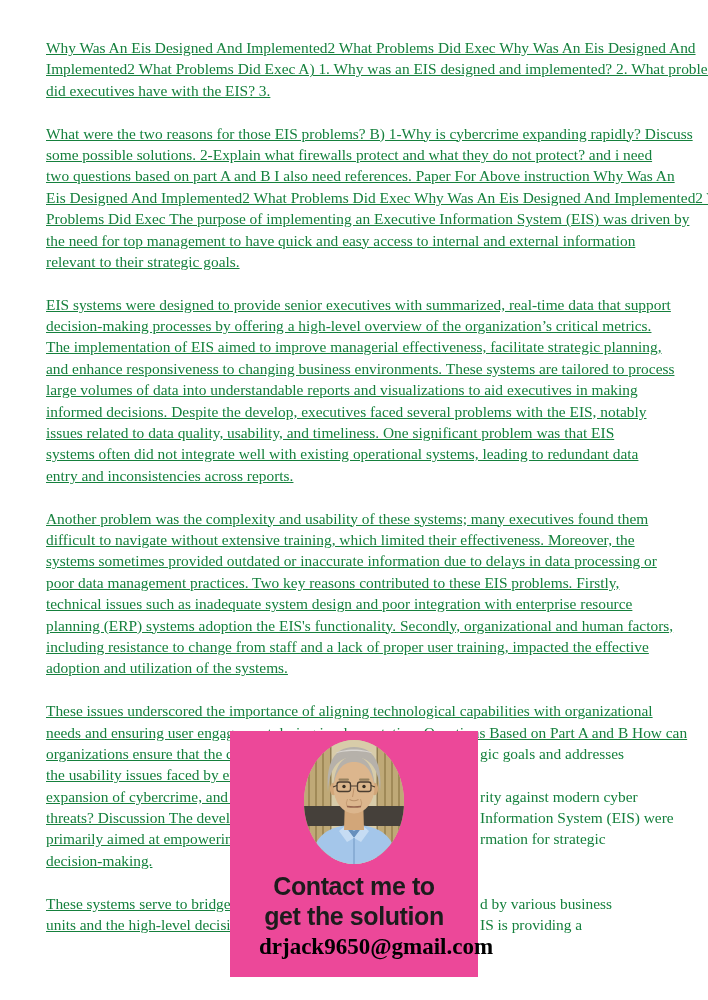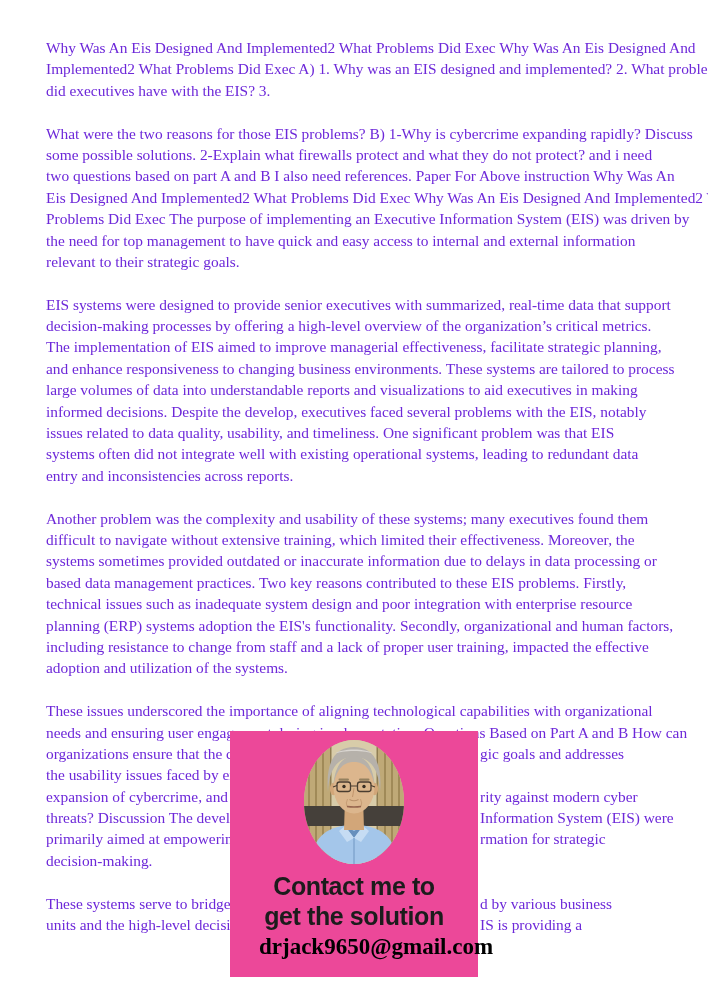--- a/index.html
+++ b/index.html
@@ -8,22 +8,23 @@
     position: relative;
     background: #ffffff;
     overflow: hidden;
     font-family: "Liberation Serif", serif;
   }
   .doc {
     position: absolute;
     left: 46px;
     top: 37px;
     width: 656px;
-    color: #6d28d9;
+    color: #15803d;
     font: 15.4px/21.4px "Liberation Serif", serif;
+    text-decoration: underline;
   }
   .para { margin: 0 0 21.4px 0; }
   .line { white-space: nowrap; height: 21.4px; position: relative; }
   .frag-right { position: absolute; left: 434px; top: 0; }
   .ad-card {
     position: absolute;
     left: 230px;
     top: 731px;
     width: 248px;
     height: 246px;
@@ -76,21 +77,21 @@
       <div class="line">large volumes of data into understandable reports and visualizations to aid executives in making</div>
       <div class="line">informed decisions. Despite the develop, executives faced several problems with the EIS, notably</div>
       <div class="line">issues related to data quality, usability, and timeliness. One significant problem was that EIS</div>
       <div class="line">systems often did not integrate well with existing operational systems, leading to redundant data</div>
       <div class="line">entry and inconsistencies across reports.</div>
     </div>
     <div class="para">
       <div class="line">Another problem was the complexity and usability of these systems; many executives found them</div>
       <div class="line">difficult to navigate without extensive training, which limited their effectiveness. Moreover, the</div>
       <div class="line">systems sometimes provided outdated or inaccurate information due to delays in data processing or</div>
-      <div class="line">based data management practices. Two key reasons contributed to these EIS problems. Firstly,</div>
+      <div class="line">poor data management practices. Two key reasons contributed to these EIS problems. Firstly,</div>
       <div class="line">technical issues such as inadequate system design and poor integration with enterprise resource</div>
       <div class="line">planning (ERP) systems adoption the EIS's functionality. Secondly, organizational and human factors,</div>
       <div class="line">including resistance to change from staff and a lack of proper user training, impacted the effective</div>
       <div class="line">adoption and utilization of the systems.</div>
     </div>
     <div class="para">
       <div class="line">These issues underscored the importance of aligning technological capabilities with organizational</div>
       <div class="line">needs and ensuring user engagement during implementation. Questions Based on Part A and B How can</div>
       <div class="line"><span class="frag-left">organizations ensure that the de</span><span class="frag-right">gic goals and addresses</span></div>
       <div class="line"><span class="frag-left">the usability issues faced by exe</span></div>

